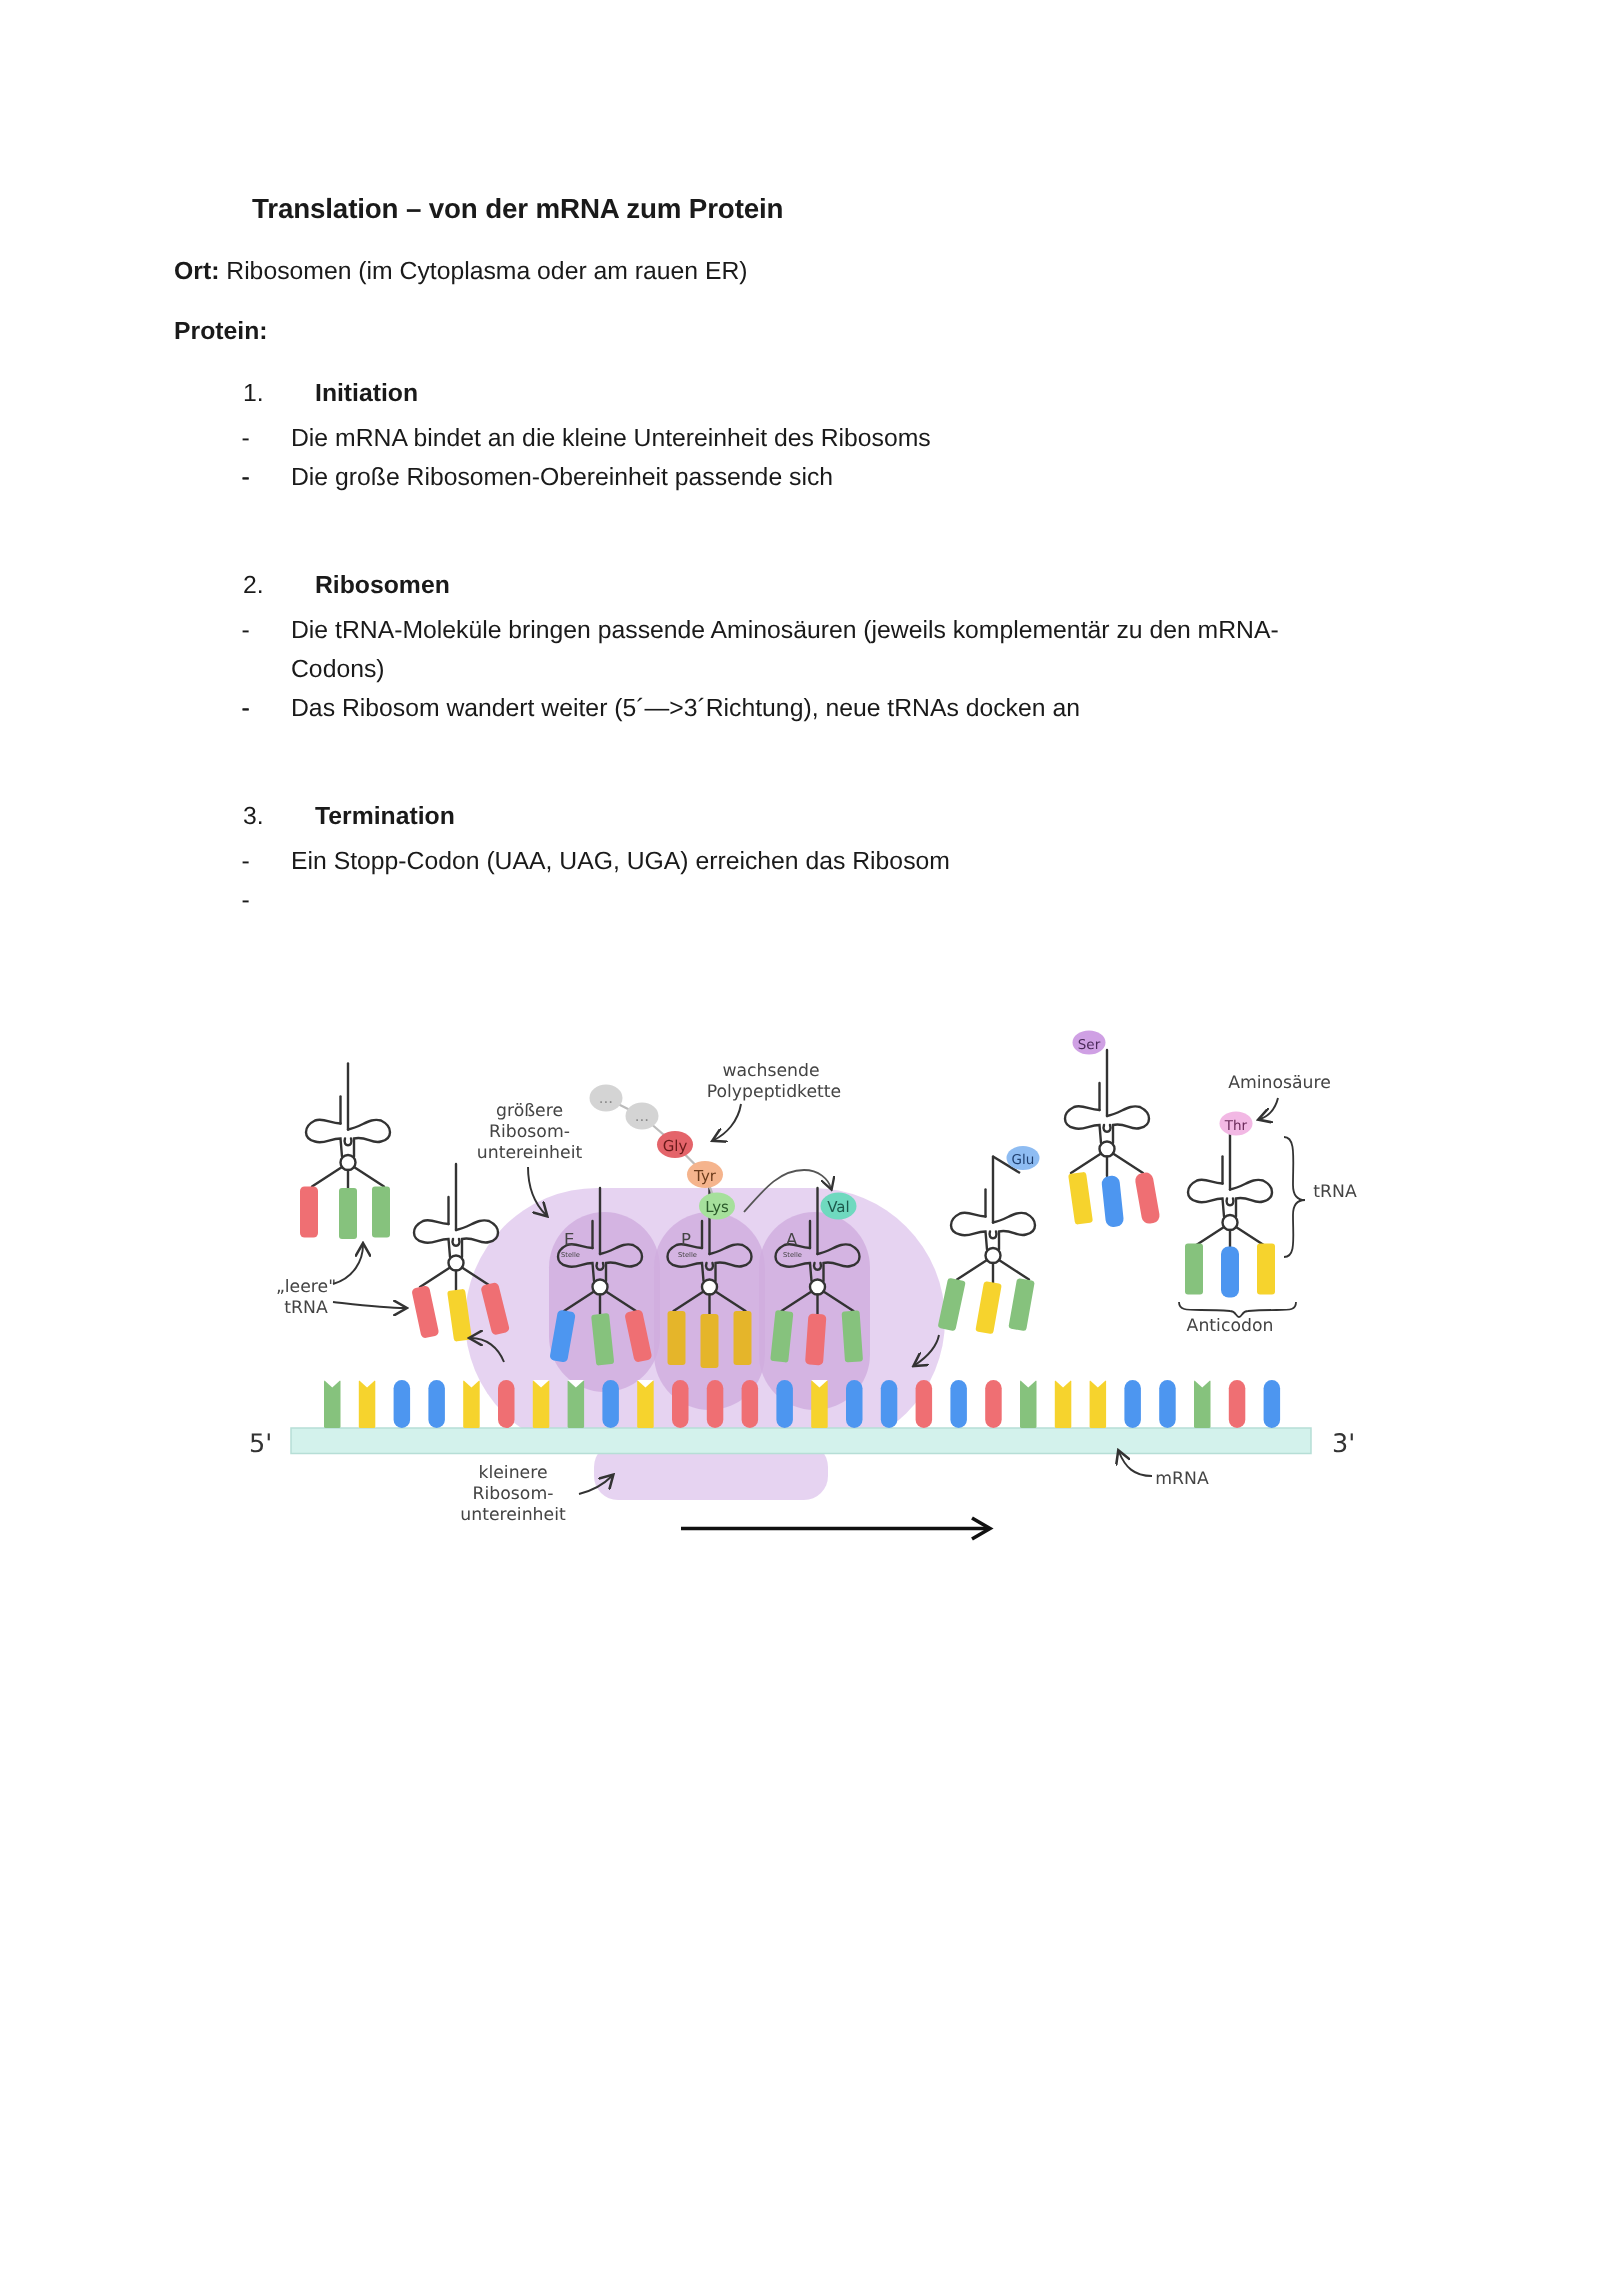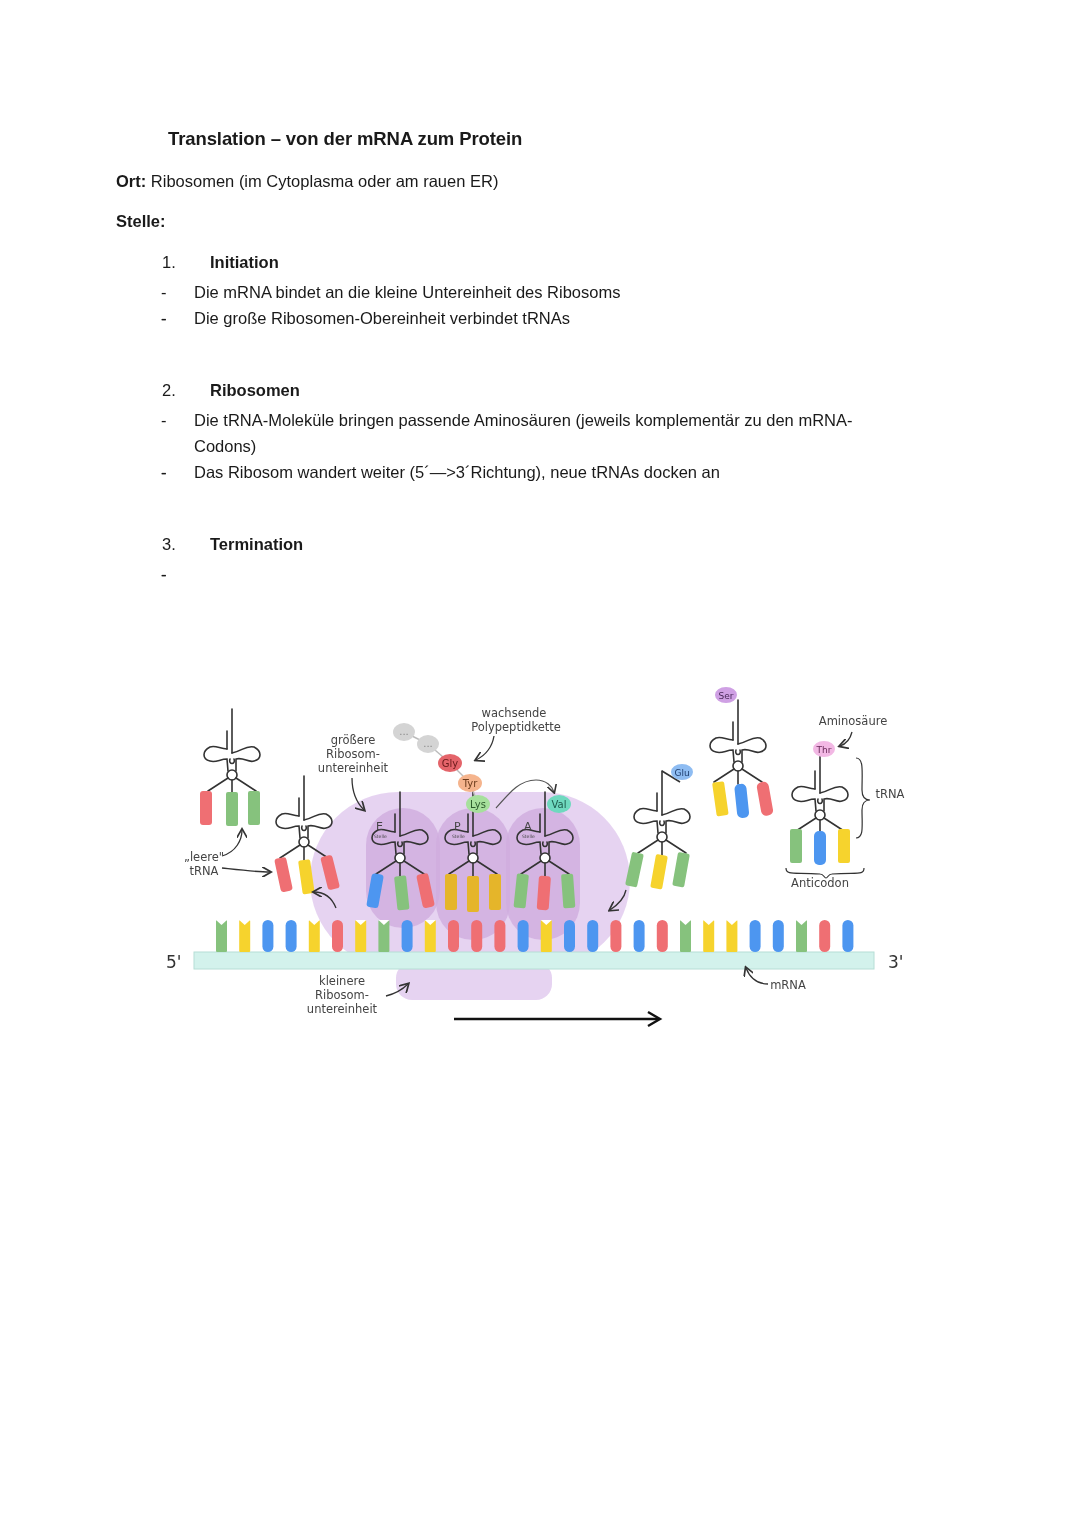--- a/index.html
+++ b/index.html
@@ -23,48 +23,48 @@
 <body>
 
 <div class="page">
 
   <div class="title">Translation – von der mRNA zum Protein</div>
 
   <div class="line" style="top:172px;">
     <b>Ort:</b><span> Ribosomen (im Cytoplasma oder am rauen ER)</span>
   </div>
 
-  <div class="line" style="top:212px; font-weight:bold;">Stelle:</div>
+  <div class="line" style="top:212px; font-weight:bold;">Protein:</div>
 
   <div class="section" style="top:253px;">
     <div class="step-head">
       <span class="step-num">1.</span>
       <span class="step-label">Initiation</span>
     </div>
     <div class="bullet"><span class="dash">-</span><span>Die mRNA bindet an die kleine Untereinheit des Ribosoms</span></div>
     <div class="bullet"><span class="dash">-</span></div>
-    <div class="bullet"><span class="dash">-</span><span>Die große Ribosomen-Obereinheit verbindet tRNAs</span></div>
+    <div class="bullet"><span class="dash">-</span><span>Die große Ribosomen-Obereinheit passende sich</span></div>
   </div>
 
   <div class="section" style="top:381px; width:780px;">
     <div class="step-head">
       <span class="step-num">2.</span>
       <span class="step-label">Ribosomen</span>
     </div>
     <div class="bullet"><span class="dash">-</span><span>Die tRNA-Moleküle bringen passende Aminosäuren (jeweils komplementär zu den mRNA-Codons)</span></div>
     <div class="bullet"><span class="dash">-</span></div>
     <div class="bullet"><span class="dash">-</span><span>Das Ribosom wandert weiter (5´—&gt;3´Richtung), neue tRNAs docken an</span></div>
   </div>
 
   <div class="section" style="top:535px;">
     <div class="step-head">
       <span class="step-num">3.</span>
       <span class="step-label">Termination</span>
     </div>
-    <div class="bullet"><span class="dash">-</span></div>
+    <div class="bullet"><span class="dash">-</span><span>Ein Stopp-Codon (UAA, UAG, UGA) erreichen das Ribosom</span></div>
     <div class="bullet"><span class="dash">-</span></div>
   </div>
 
   <div class="diagram">
     <svg viewBox="0 0 760 350" xmlns="http://www.w3.org/2000/svg">
       <defs>
         <marker id="ah" markerWidth="8" markerHeight="8" refX="6" refY="4" orient="auto">
           <path d="M0,0 L7,4 L0,8" fill="none" stroke="#333" stroke-width="1.3"></path>
         </marker>
 

